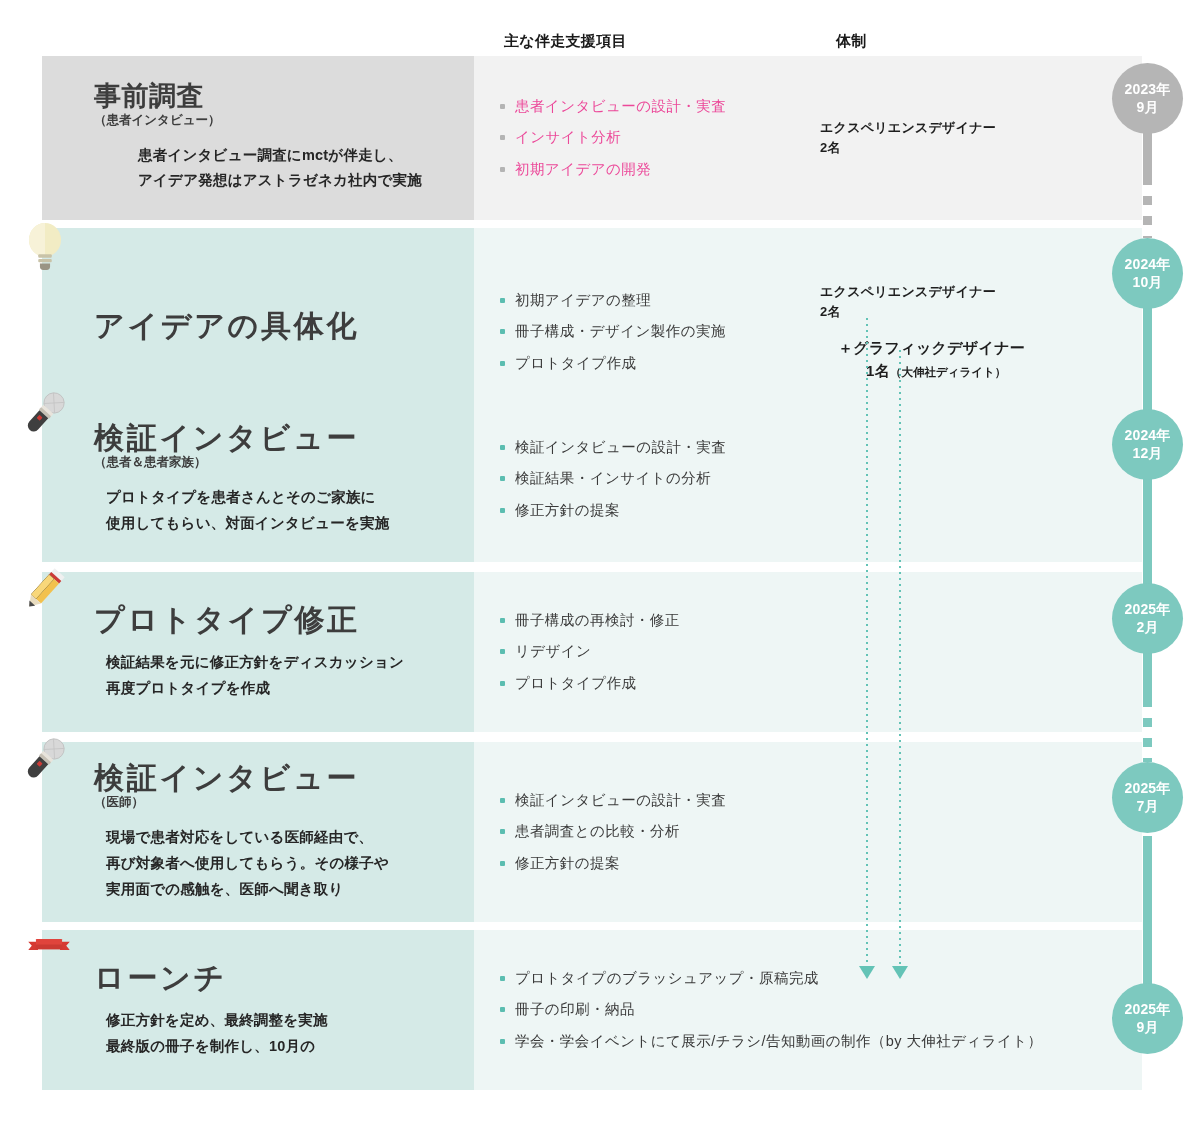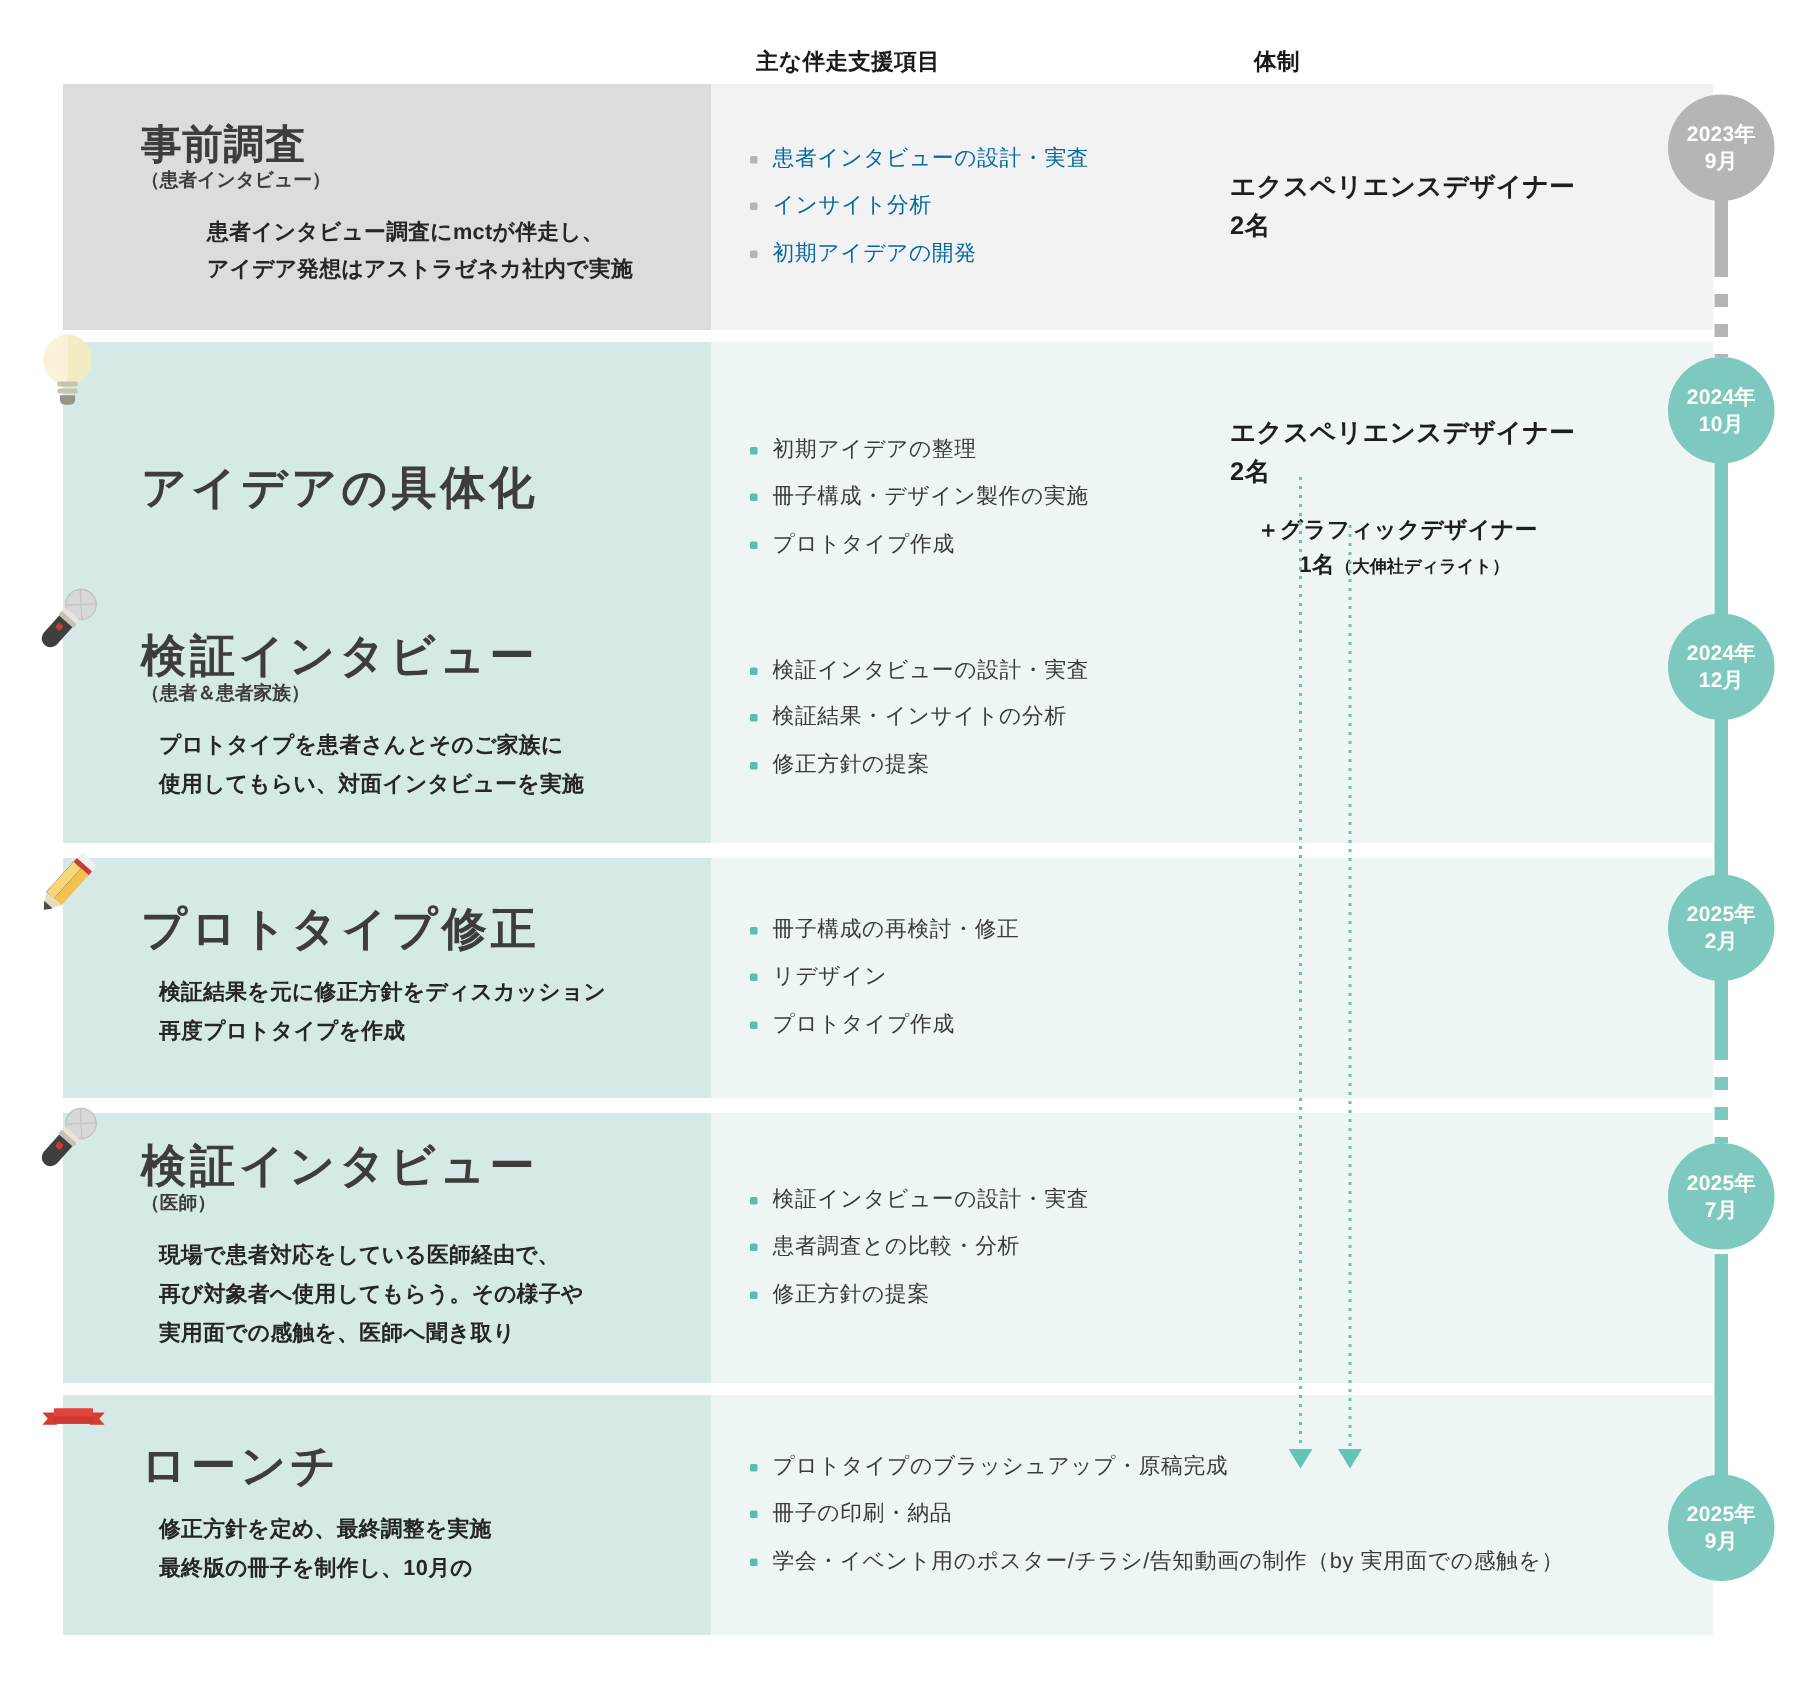--- a/index.html
+++ b/index.html
@@ -147,29 +147,29 @@
   .item:last-child { margin-bottom: 0; }
   .bullet {
     flex: 0 0 auto;
     width: 5px;
     height: 5px;
     background: #5bbdb0;
     border-radius: 1px;
     margin: 9px 10px 0 0;
   }
   .row.grey .bullet { background: #b4b4b4; }
-  .row.grey .item { color: #0369a1; }
+  .row.grey .item { color: #ec4899; }
 
   .team-col {
     width: 270px;
     padding-left: 0;
     box-sizing: border-box;
   }
   .team-main {
-    font-size: 17px;
+    font-size: 13px;
     font-weight: bold;
     color: #1e1e1e;
     line-height: 1.52;
     letter-spacing: .02em;
     white-space: nowrap;
   }
   .team-extra {
     margin-top: 16px;
     padding-left: 18px;
     font-size: 15px;
@@ -499,21 +499,21 @@
         <div class="item">
             <span class="bullet"></span>
             <span>プロトタイプのブラッシュアップ・原稿完成</span>
           </div>
         <div class="item">
             <span class="bullet"></span>
             <span>冊子の印刷・納品</span>
           </div>
         <div class="item">
             <span class="bullet"></span>
-            <span>学会・イベント用のポスター/チラシ/告知動画の制作（by 実用面での感触を）</span>
+            <span>学会・学会イベントにて展示/チラシ/告知動画の制作（by 大伸社ディライト）</span>
           </div>
       </div>
     </div>
   </div>
 
   <div class="dotline" style="left:866px; top:318px; height:650px;"></div>
   <div class="dotarrow" style="left:859px; top:966px;"></div>
 
   <div class="dotline" style="left:899px; top:350px; height:618px;"></div>
   <div class="dotarrow" style="left:892px; top:966px;"></div>

